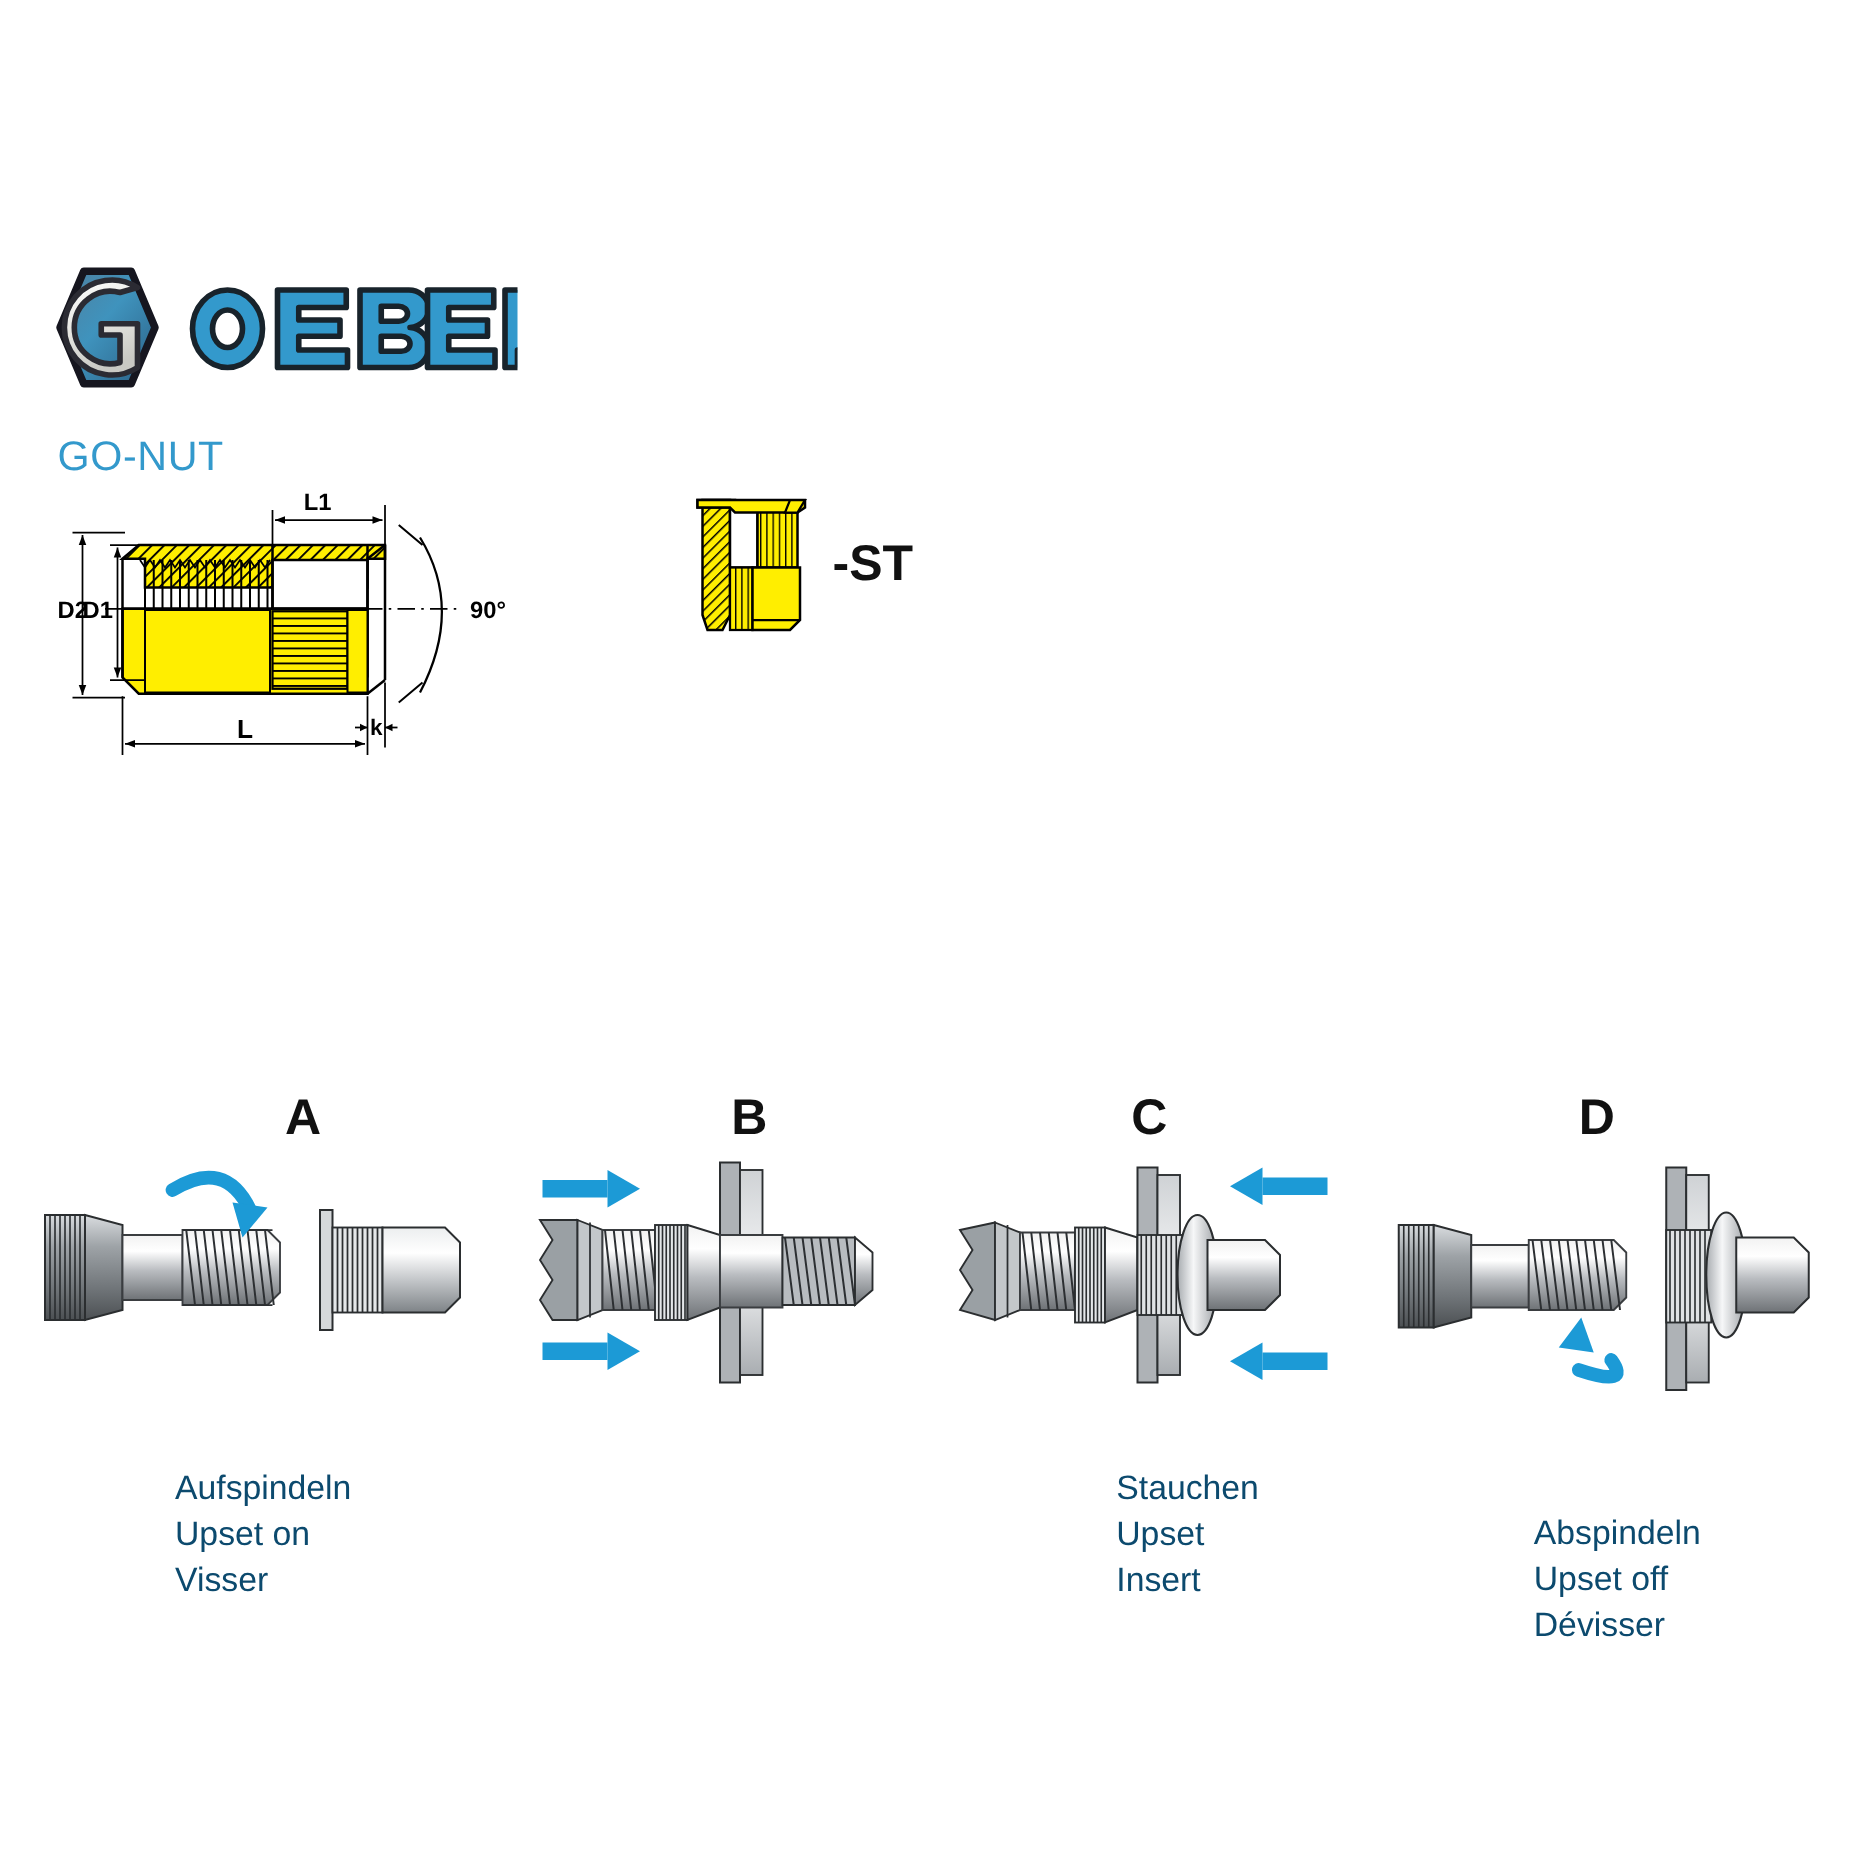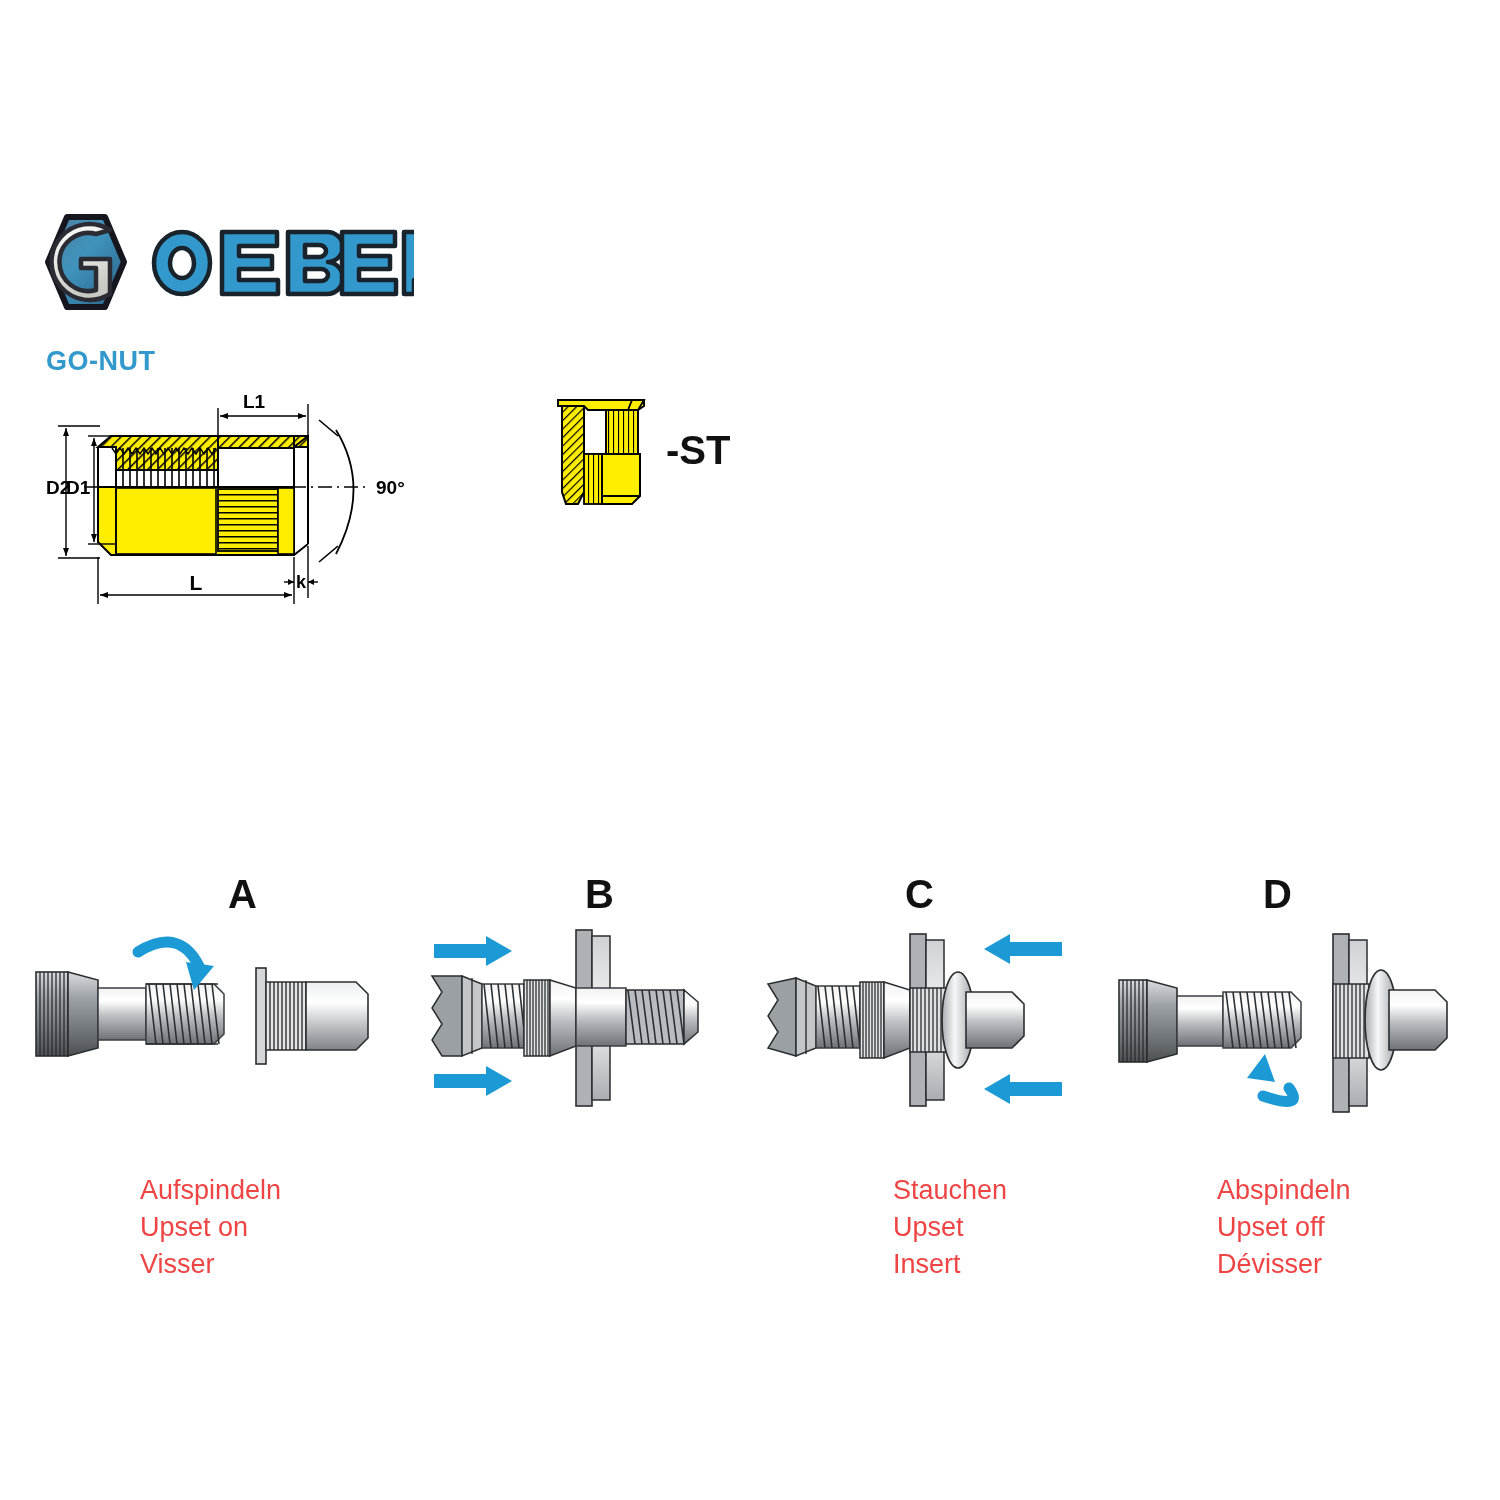--- a/index.html
+++ b/index.html
@@ -29,22 +29,22 @@
     top: 0;
     width: 380px;
     height: 105px;
   }
 
   
   #product-title {
     position: absolute;
     left: 46px;
     top: 346px;
-    font-size: 27px;
-    font-weight: bold;
+    font-size: 33px;
+    font-weight: normal;
     color: #3399cc;
     letter-spacing: 0.5px;
     white-space: nowrap;
   }
 
   
   #tech-drawing {
     position: absolute;
     left: 36px;
     top: 392px;
@@ -92,27 +92,27 @@
     top: 48px;
     width: 370px;
     height: 250px;
   }
 
   .step-caption {
     position: absolute;
     top: 310px;
     font-size: 27px;
     line-height: 37px;
-    color: #ef4444;
+    color: #0c4a6e;
     white-space: nowrap;
   }
   #step-a .step-caption { left: 112px; }
   #step-b .step-caption { left: 112px; }
   #step-c .step-caption { left: 133px; }
-  #step-d .step-caption { left: 112px; }
+  #step-d .step-caption { left: 122px; margin-top: 36px; }
   .step-caption div { display: block; }
 </style>
 </head>
 <body>
 
 <div id="logo-block">
   <svg id="logo-wordmark" viewBox="0 0 380 105">
     <defs>
       <linearGradient id="hexg" x1="0" y1="0" x2="1" y2="1">
         <stop offset="0%" stop-color="#4f7f9e"></stop>

